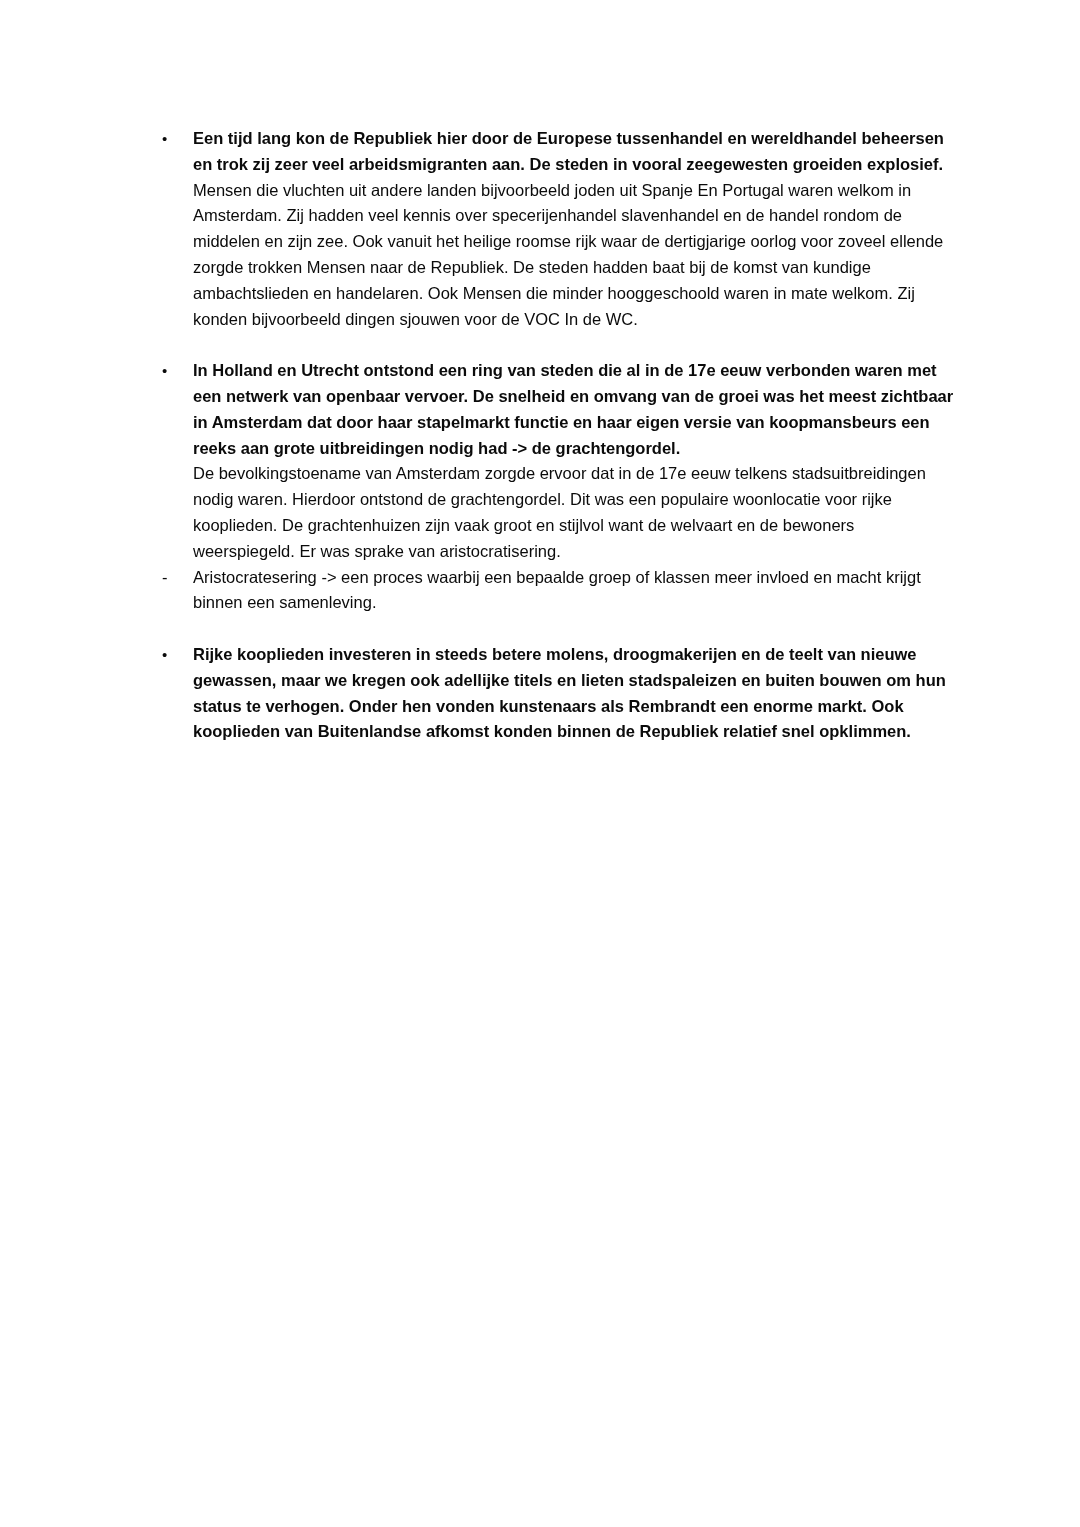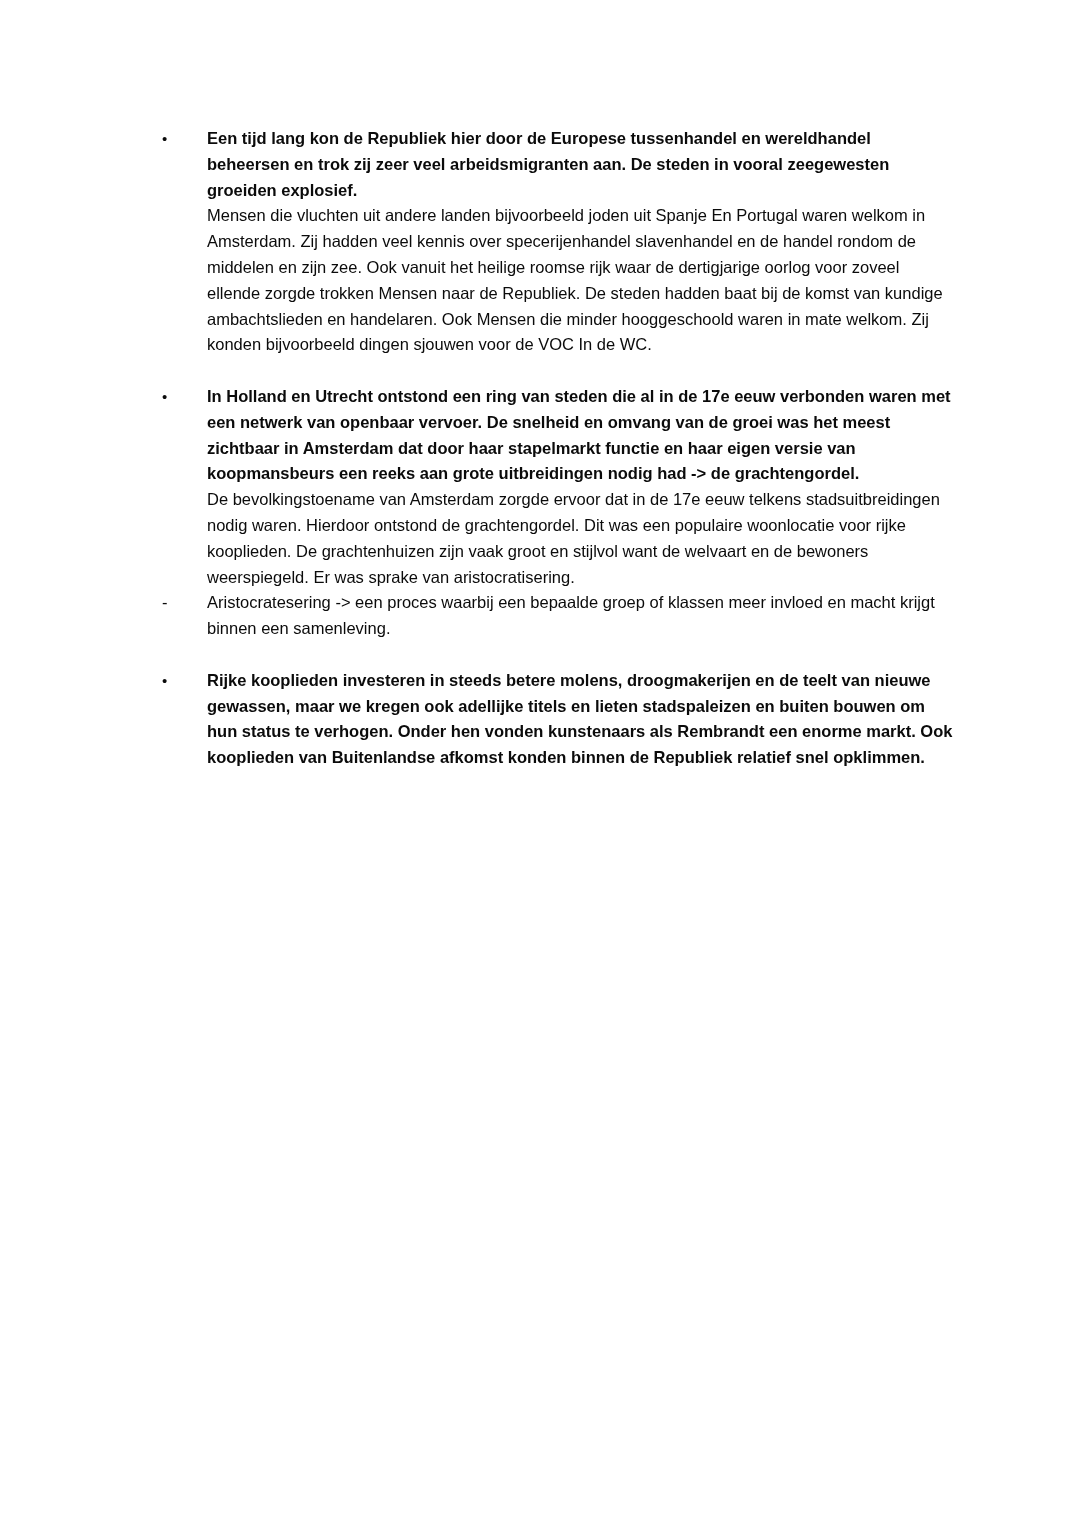--- a/index.html
+++ b/index.html
@@ -28,21 +28,20 @@
   }
   .li .marker {
     flex: 0 0 31px;
     width: 31px;
     text-align: left;
     user-select: none;
   }
   .li .txt {
     flex: 1 1 auto;
     min-width: 0;
-    margin-left: 14px;
   }
   .li .txt p {
     margin: 0;
   }
   .li .txt p.b {
     font-weight: 700;
   }
   .gap-after {
     margin-bottom: 25.8px;
   }

